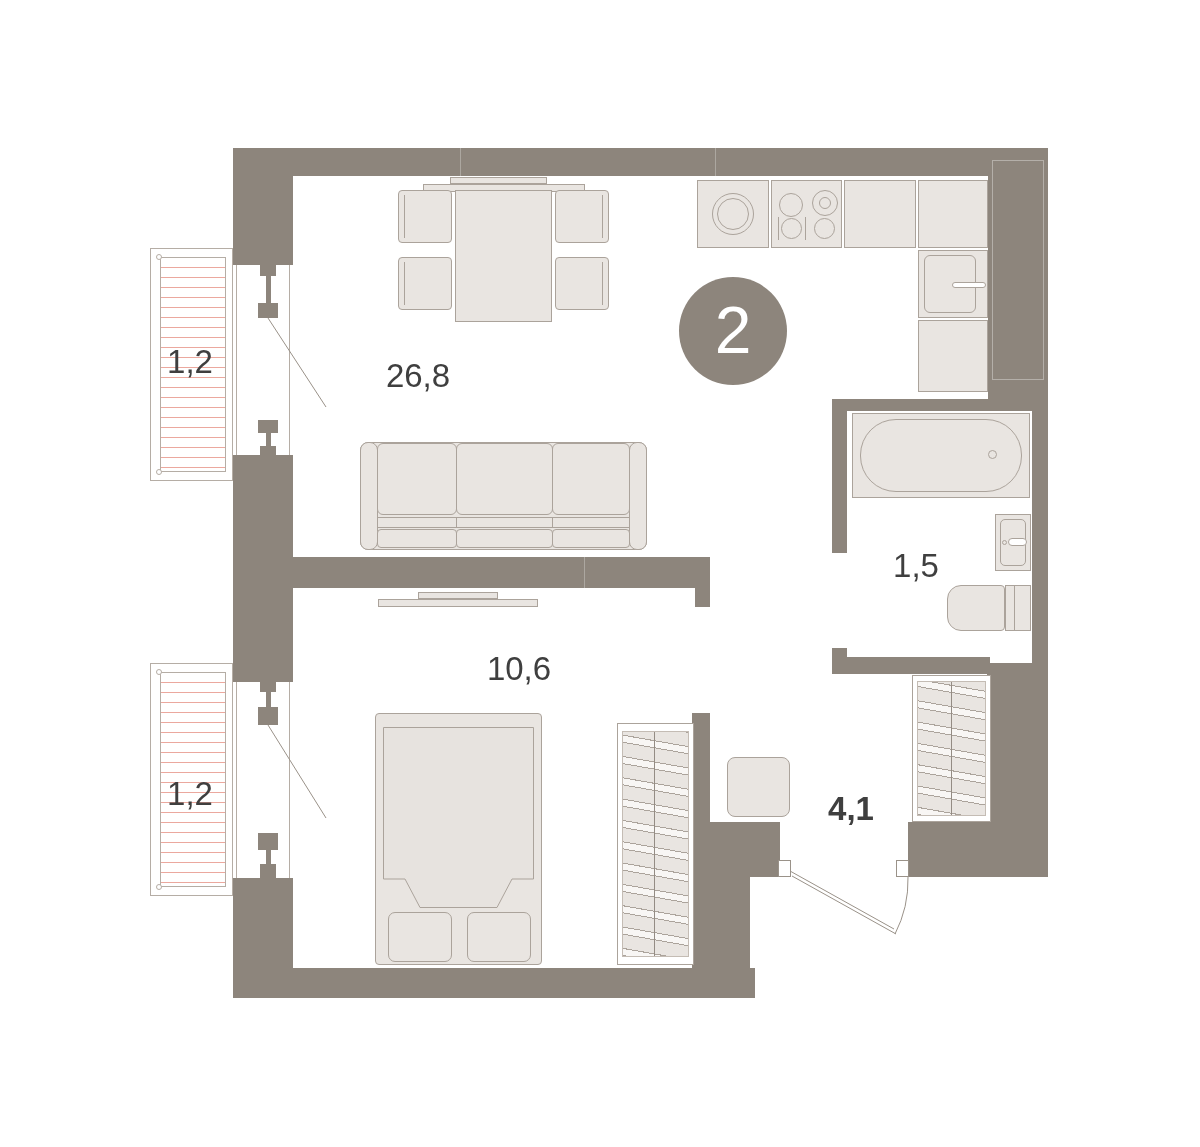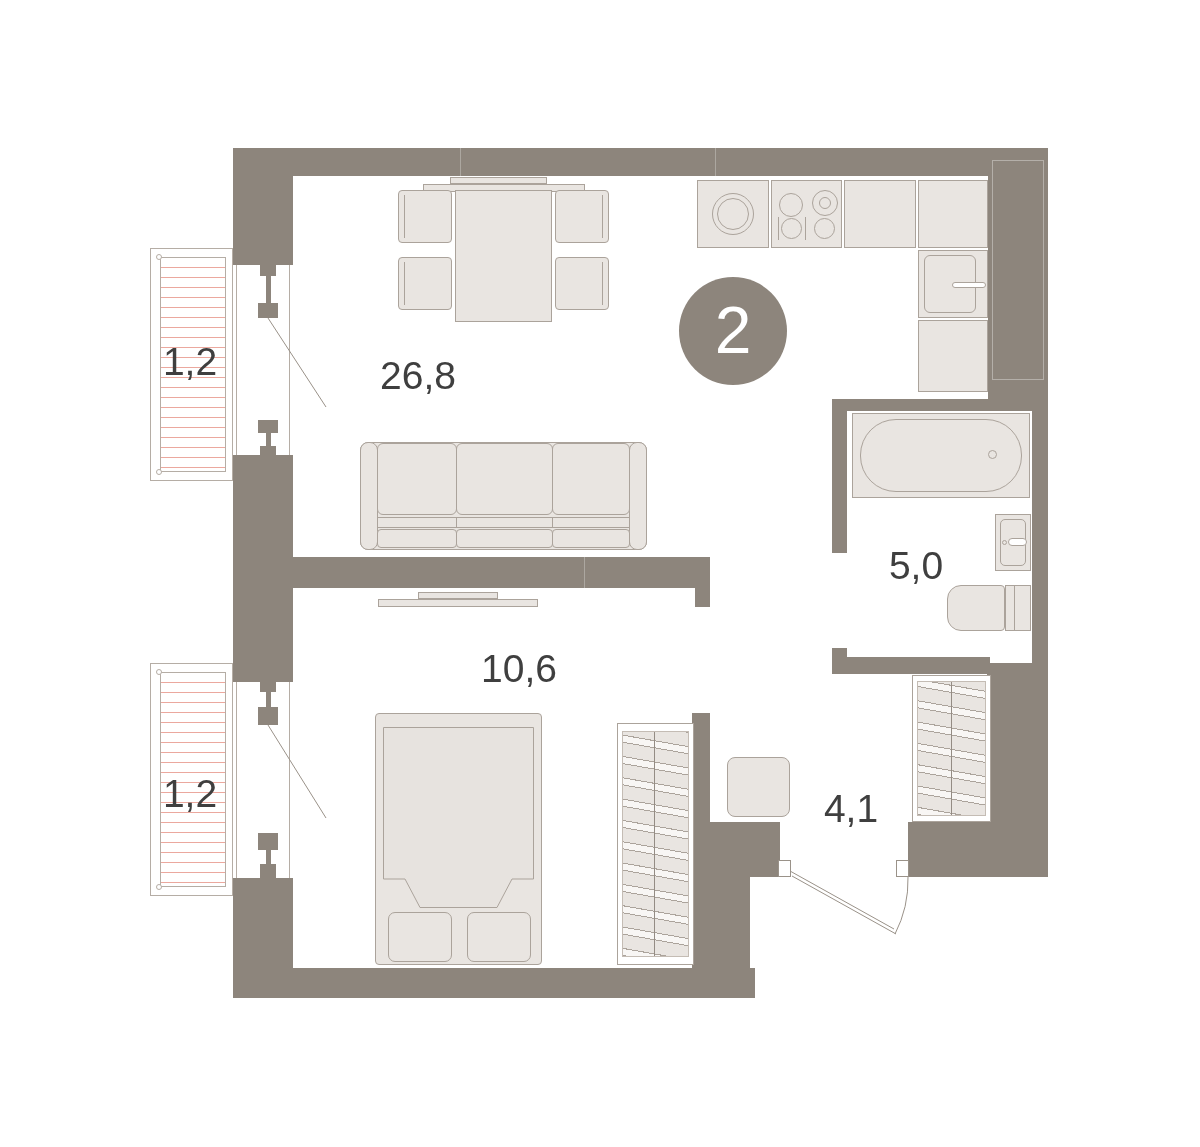--- a/index.html
+++ b/index.html
@@ -32,21 +32,21 @@
   .wardrobe{position:absolute;background:#fff;border:1px solid var(--furn-line);box-sizing:border-box;}
   .hanger-fill{
     position:absolute;box-sizing:border-box;border:1px solid #C4BCB4;
     background-color:var(--furn-fill);
     background-image:
       linear-gradient(to right, rgba(0,0,0,0) calc(50% - 1px), #948C84 calc(50% - 1px) calc(50% + 0px), rgba(0,0,0,0) calc(50% + 0px)),
       repeating-linear-gradient(10deg, #ABA39B 0 1px, #F8F6F4 1px 7px, #ABA39B 7px 8px, rgba(0,0,0,0) 8px 21px);
   }
   .label{
     position:absolute;transform:translate(-50%,-50%);
-    font-size:39px;color:var(--label);white-space:nowrap;letter-spacing:0;
+    font-size:33px;color:var(--label);white-space:nowrap;letter-spacing:0;
   }
   #type-badge{
     position:absolute;left:679px;top:277px;width:108px;height:108px;border-radius:50%;
     background:var(--wall);color:#fff;font-size:66px;line-height:106px;text-align:center;
   }
   #total-area{
     position:absolute;left:667px;top:392px;font-size:48px;color:#141414;white-space:nowrap;
   }
   #total-area sup{font-size:28px;}
   .chair{position:absolute;background:var(--furn-fill);border:1px solid var(--furn-line);border-radius:4px;box-sizing:border-box;}
@@ -189,18 +189,18 @@
     <path d="M790,871 L894,929 M792,876 L896,934" stroke="#9A9289" stroke-width="1" fill="none"></path>
     <path d="M908,877 A118,118 0 0 1 895,934" stroke="#9A9289" stroke-width="1" fill="none"></path>
   </svg>
 
   <div id="type-badge">
     <span>2</span>
   </div>
 
   <div class="label" style="left:418px;top:376px;">26,8</div>
   <div class="label" style="left:519px;top:669px;">10,6</div>
-  <div class="label" style="left:916px;top:566px;">5,0</div>
-  <div class="label" style="left:851px;top:809px;">4,1</div>
+  <div class="label" style="left:916px;top:566px;">1,5</div>
+  <div class="label" style="left:851px;top:809px;font-weight:bold;">4,1</div>
   <div class="label" style="left:190px;top:362px;">1,2</div>
   <div class="label" style="left:190px;top:794px;">1,2</div>
 
 </div>
 
 </body></html>

